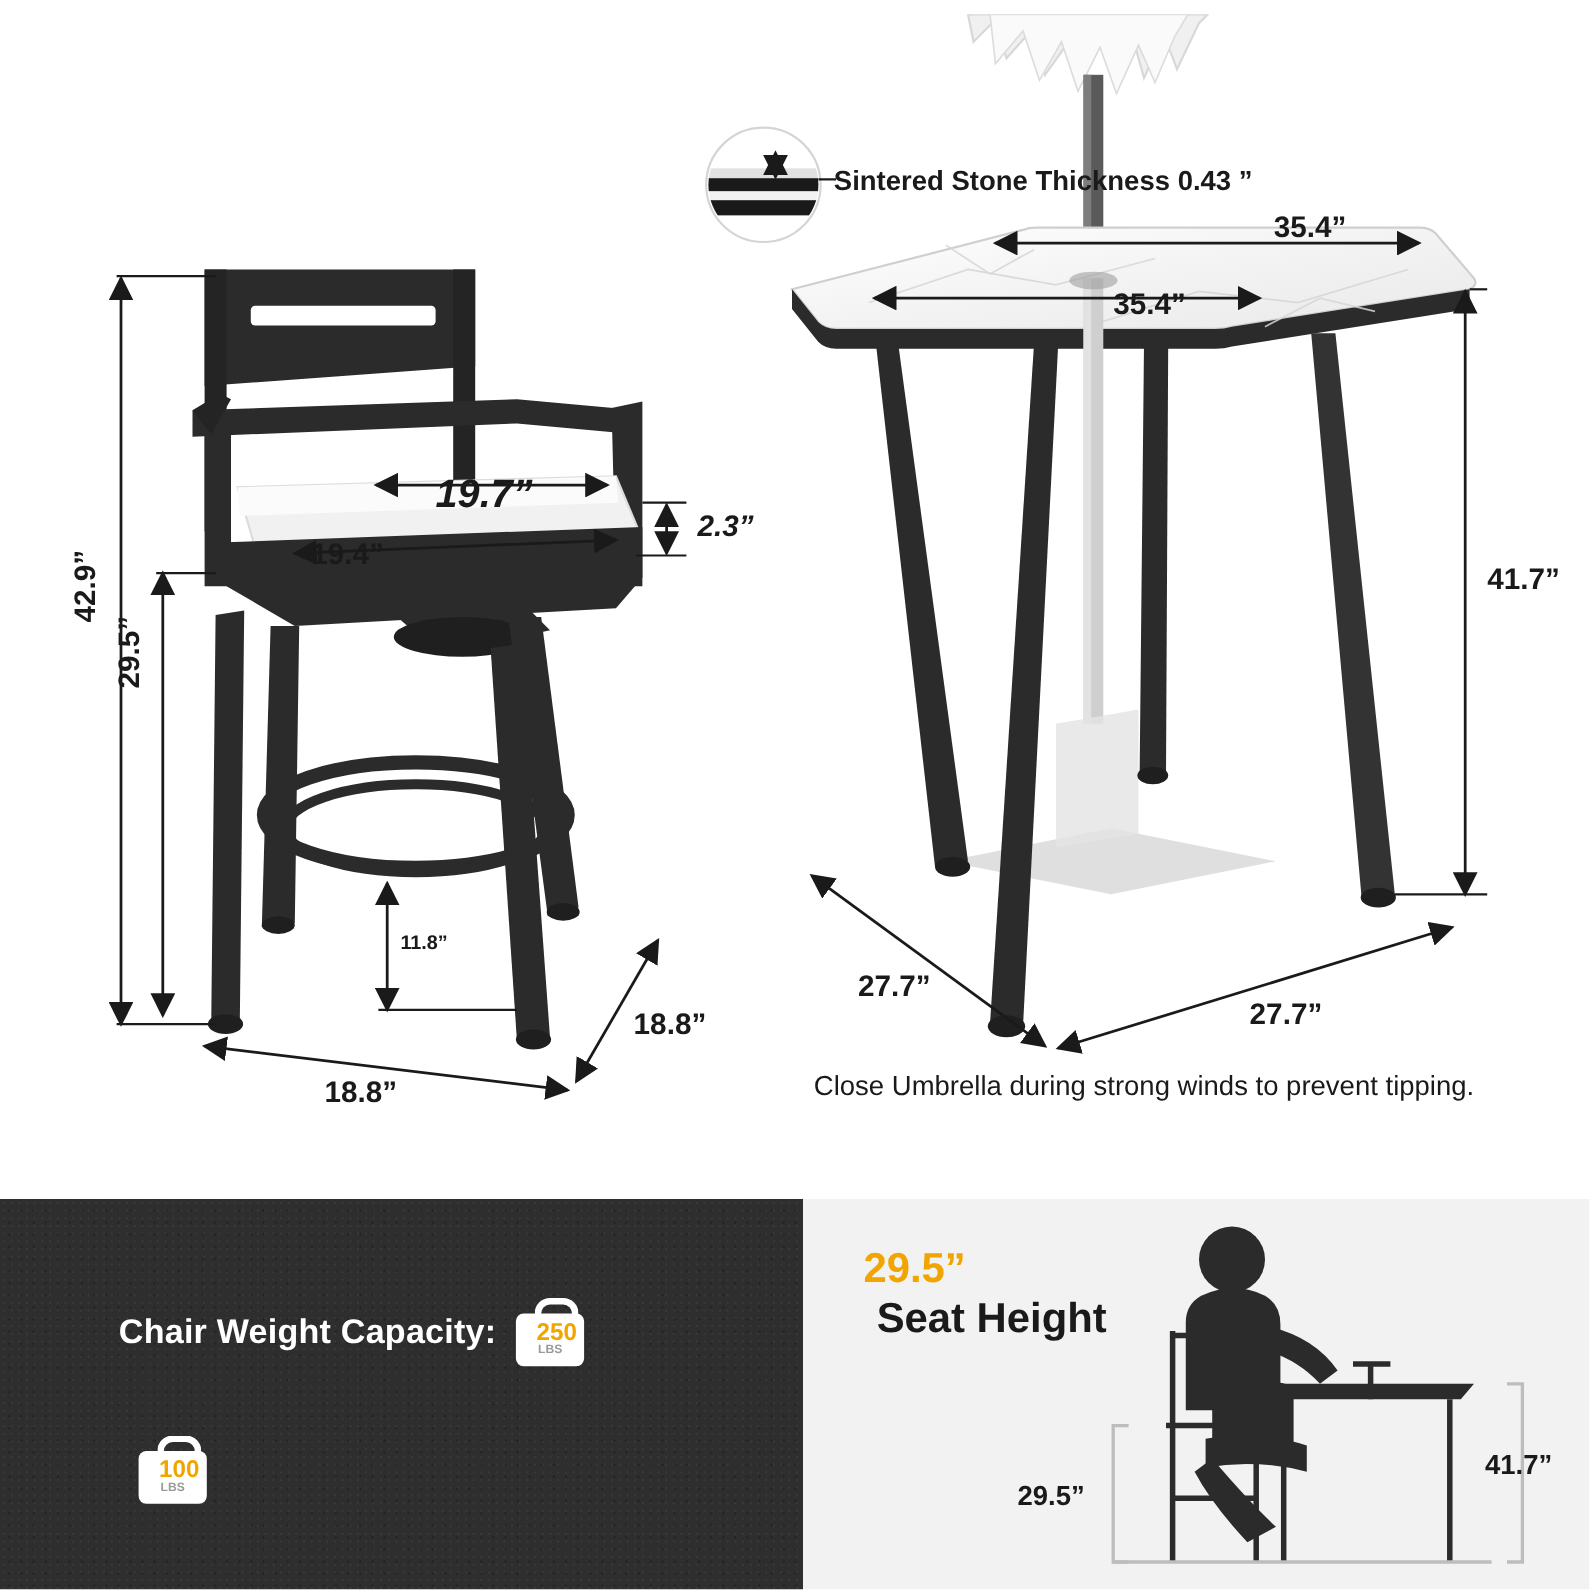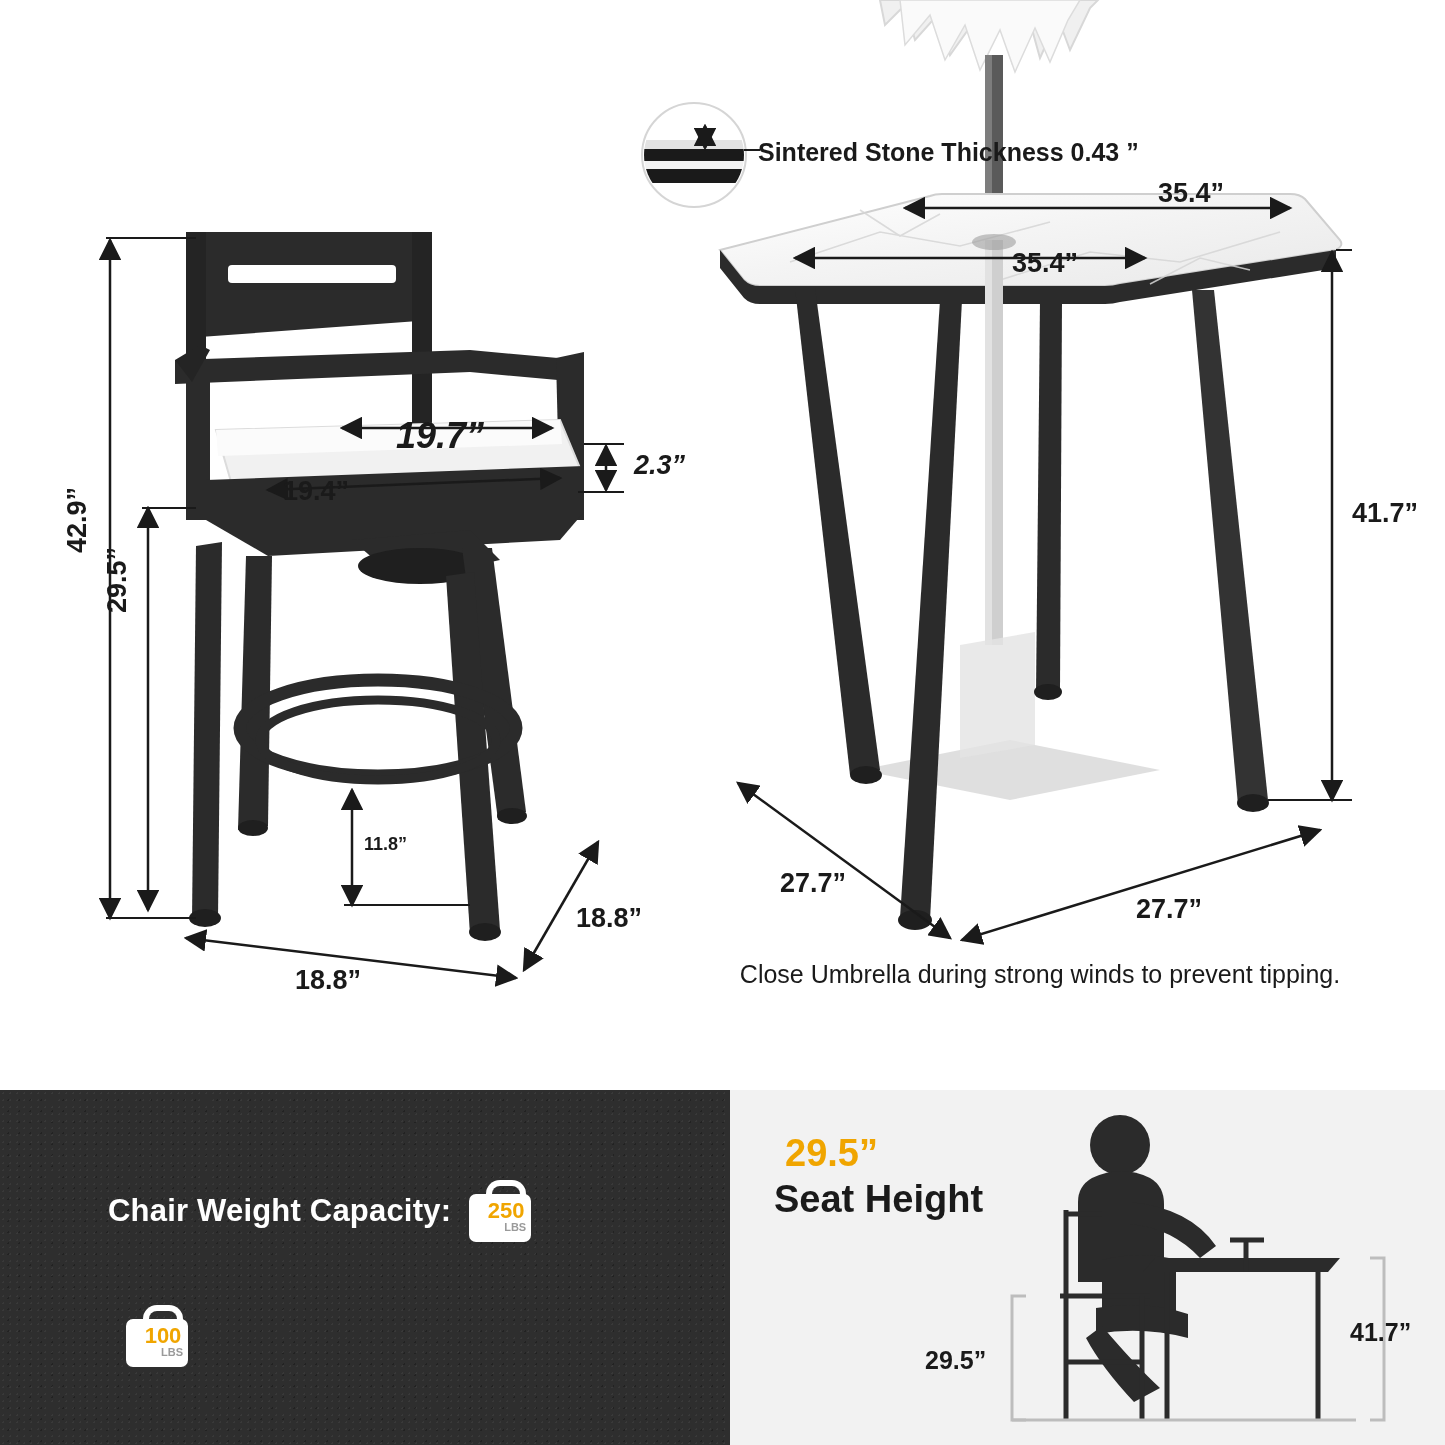--- a/index.html
+++ b/index.html
@@ -1,44 +1,44 @@
 <!DOCTYPE html>
 <html><head>
 <meta charset="utf-8">
 <style>
   html,body{margin:0;padding:0;}
   body{width:1445px;height:1445px;background:#ffffff;font-family:"Liberation Sans",sans-serif;overflow:hidden;}
   .page{position:relative;width:1445px;height:1445px;}
 
   
-  .diagram{position:absolute;left:0;top:0;width:1144px;height:1090px;background:#fff;}
+  .diagram{position:absolute;left:0;top:13px;width:1144px;height:1090px;background:#fff;}
 
   .dim-text{position:absolute;font-family:"Liberation Sans",sans-serif;font-weight:bold;color:#1a1a1a;white-space:nowrap;}
 
   svg.overlay{position:absolute;left:0;top:0;width:1445px;height:1090px;pointer-events:none;}
 
   
   .bottom{position:absolute;left:0;top:1090px;width:1445px;height:355px;display:flex;}
   .bot-left{position:relative;width:730px;height:355px;background:#2e2e2e;
      background-image:radial-gradient(rgba(255,255,255,.055) 1px, transparent 1px),
                       radial-gradient(rgba(0,0,0,.25) 1px, transparent 1px);
      background-size:7px 7px,11px 11px;background-position:0 0,3px 5px;}
   .bot-right{position:relative;width:715px;height:355px;background:#f2f2f2;}
 
   .cap-row{position:absolute;display:flex;align-items:center;margin-left:38px;}
   .cap-label{color:#ffffff;font-size:31px;font-weight:bold;letter-spacing:.2px;}
 
   .bag{position:relative;width:62px;height:62px;margin-left:18px;}
   .bag .body{position:absolute;left:0;top:14px;width:62px;height:48px;background:#fff;border-radius:7px;}
   .bag .handle{position:absolute;left:17px;top:0px;width:28px;height:26px;border:6px solid #fff;border-bottom:none;border-radius:14px 14px 0 0;}
   .bag .num{position:absolute;left:0;top:20px;width:74px;text-align:center;color:#f0a500;font-size:22px;font-weight:bold;line-height:1;}
-  .bag .lbs{position:absolute;left:15px;top:42px;width:62px;text-align:center;color:#9a9a9a;font-size:11px;font-weight:bold;line-height:1;}
+  .bag .lbs{position:absolute;left:0;top:42px;width:62px;text-align:center;color:#9a9a9a;font-size:11px;font-weight:bold;line-height:1;}
 
   .seat-h-num{position:absolute;left:55px;top:42px;color:#f0a500;font-size:38px;font-weight:bold;}
-  .seat-h-label{position:absolute;left:44px;top:88px;color:#1a1a1a;font-size:38px;font-weight:bold;}
+  .seat-h-label{position:absolute;left:67px;top:88px;color:#1a1a1a;font-size:38px;font-weight:bold;}
 
   .tips{position:absolute;text-align:center;font-size:25px;color:#1a1a1a;line-height:1.3;}
 </style>
 </head>
 <body>
 
 <div class="page">
 
   <div class="diagram">
 

